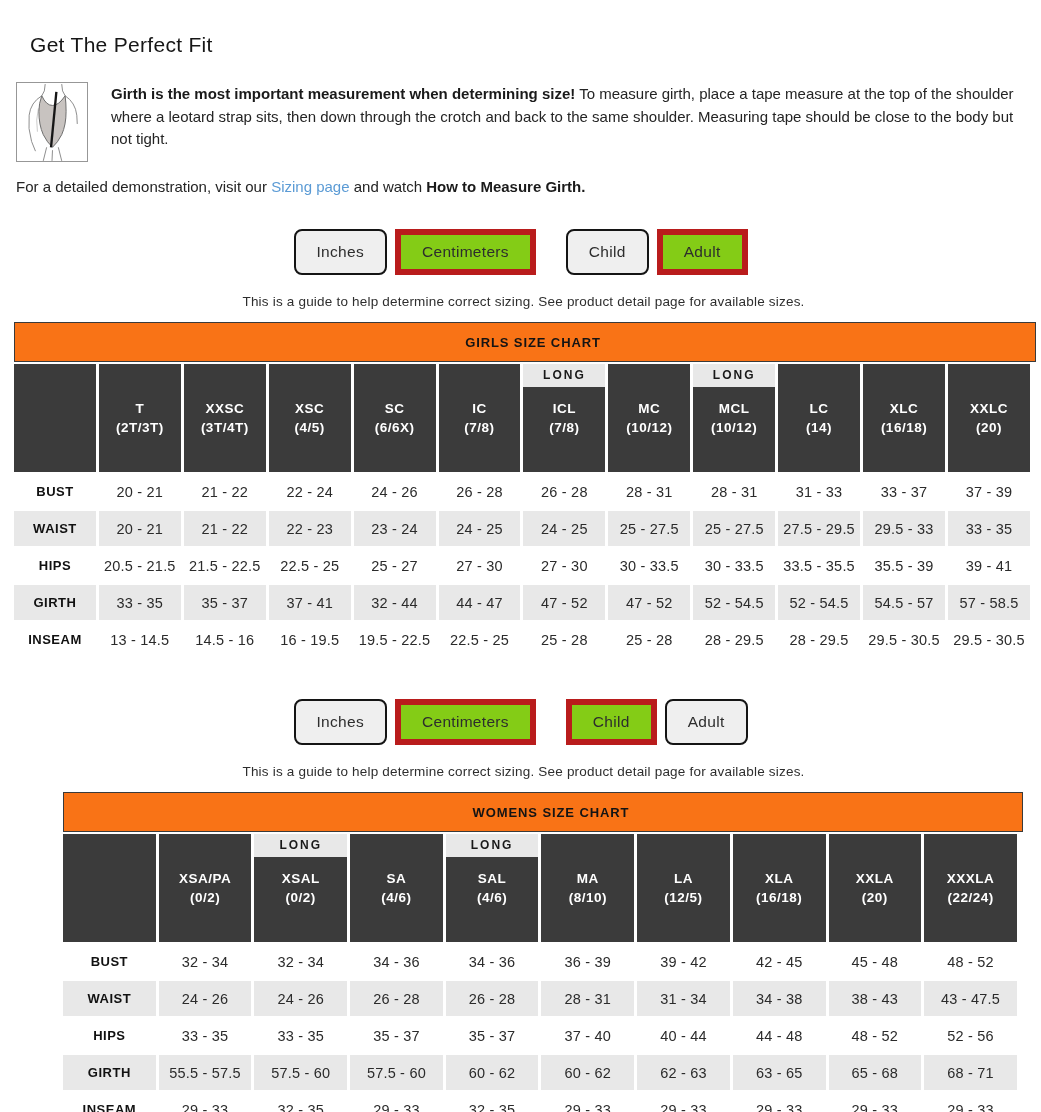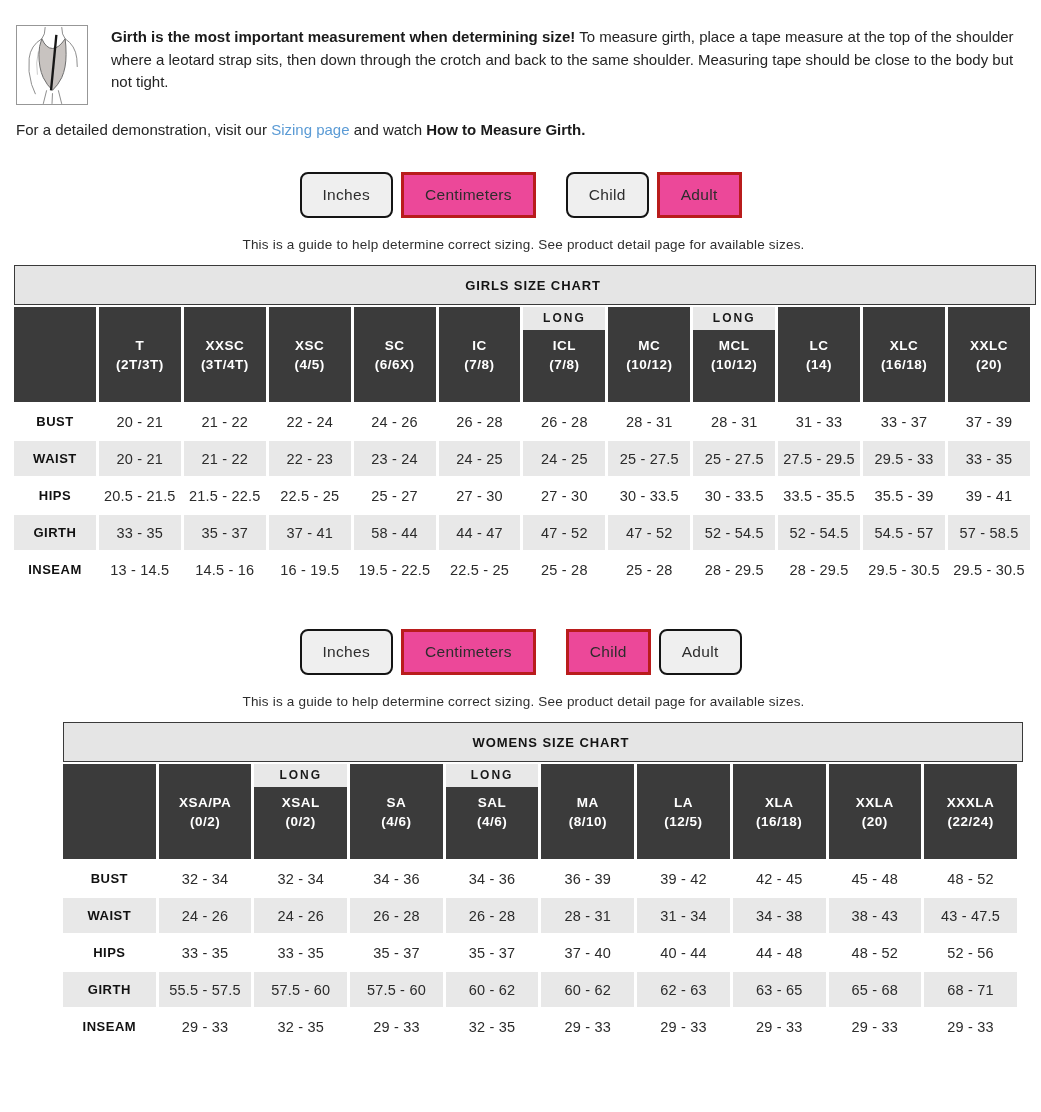--- a/index.html
+++ b/index.html
@@ -48,22 +48,22 @@
     justify-content: center;
     align-items: flex-end;
     margin-top: 34px;
   }
   .toggle-row.second { margin-top: 40px; }
   .toggle-btn {
     font-family: "Liberation Sans", sans-serif;
     font-size: 15.5px;
     letter-spacing: .3px;
     color: #2d2d2d;
-    background: #ec4899;
-    border: 3px solid #b91c1c;
+    background: #84cc16;
+    border: 6px solid #b91c1c;
     height: 46px;
     padding: 0 21px;
     margin: 0 4px;
     cursor: pointer;
   }
   .toggle-btn.selected {
     border: 2px solid #141414;
     border-radius: 8px;
     background: #efefef;
   }
@@ -71,40 +71,40 @@
   .caption {
     text-align: center;
     font-size: 13.5px;
     letter-spacing: .2px;
     color: #2e2e2e;
     margin: 19px 0 13px 6px;
   }
   .chart-girls  { margin: 0 5px 0 14px; }
   .chart-womens { margin: 0 18px 0 63px; }
   .banner {
-    background: #e5e5e5;
+    background: #f97316;
     border: 1px solid #3a3a3a;
     color: #141414;
     text-align: center;
     font-size: 13px;
     font-weight: 700;
     letter-spacing: .9px;
     padding: 12px 0 11px 16px;
   }
   table.size-table {
     width: 100%;
     table-layout: fixed;
     border-collapse: separate;
     border-spacing: 3px 2px;
     margin: 0 -3px;
   }
   th.size-col {
     background: #3b3b3b;
     color: #ffffff;
-    height: 95px;
+    height: 108px;
     position: relative;
     vertical-align: middle;
     font-size: 13.5px;
     font-weight: 700;
     letter-spacing: .5px;
     padding: 0;
   }
   th.size-col .long-tag {
     position: absolute;
     top: 0; left: 0; right: 0;
@@ -136,20 +136,21 @@
     letter-spacing: .5px;
     color: #111;
   }
   .bottom-pad { height: 12px; }
 </style>
 </head>
 <body>
 
 <main class="page">
 
+  <h1 class="page-title">Get The Perfect Fit</h1>
 
   <div class="intro">
     <div class="figure-box">
       <svg viewBox="0 0 72 80" xmlns="http://www.w3.org/2000/svg">
 
         <path d="M29 1 Q29 9 25.5 13 M46 1 Q46 9 49.5 13" stroke="#8a8a8a" stroke-width="1" fill="none"></path>
 
         <path d="M25.5 13 Q14 20 12.5 33 Q11 47 15 60 L19 70" stroke="#8a8a8a" stroke-width="1" fill="none"></path>
         <path d="M22 26 Q19 38 21 50" stroke="#bdbdbd" stroke-width="0.8" fill="none"></path>
 
@@ -270,21 +271,21 @@
             <td>30 - 33.5</td>
             <td>33.5 - 35.5</td>
             <td>35.5 - 39</td>
             <td>39 - 41</td>
           </tr>
           <tr class="striped">
             <td class="row-label">GIRTH</td>
             <td>33 - 35</td>
             <td>35 - 37</td>
             <td>37 - 41</td>
-            <td>58 - 44</td>
+            <td>32 - 44</td>
             <td>44 - 47</td>
             <td>47 - 52</td>
             <td>47 - 52</td>
             <td>52 - 54.5</td>
             <td>52 - 54.5</td>
             <td>54.5 - 57</td>
             <td>57 - 58.5</td>
           </tr>
           <tr>
             <td class="row-label">INSEAM</td>

